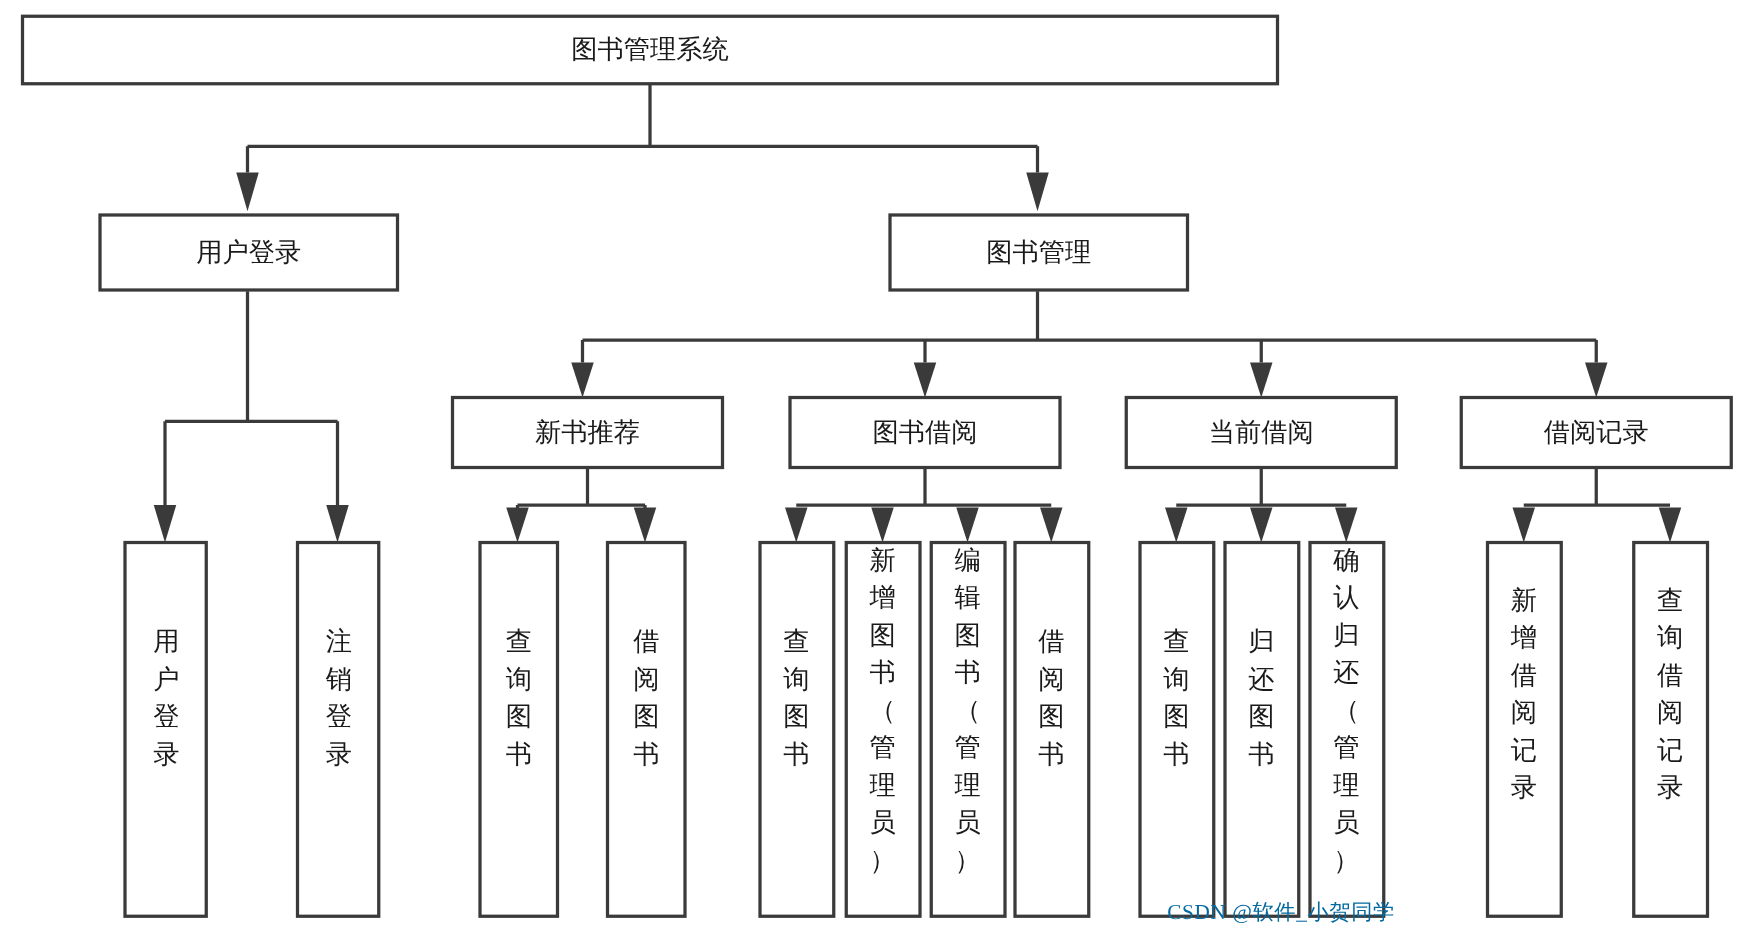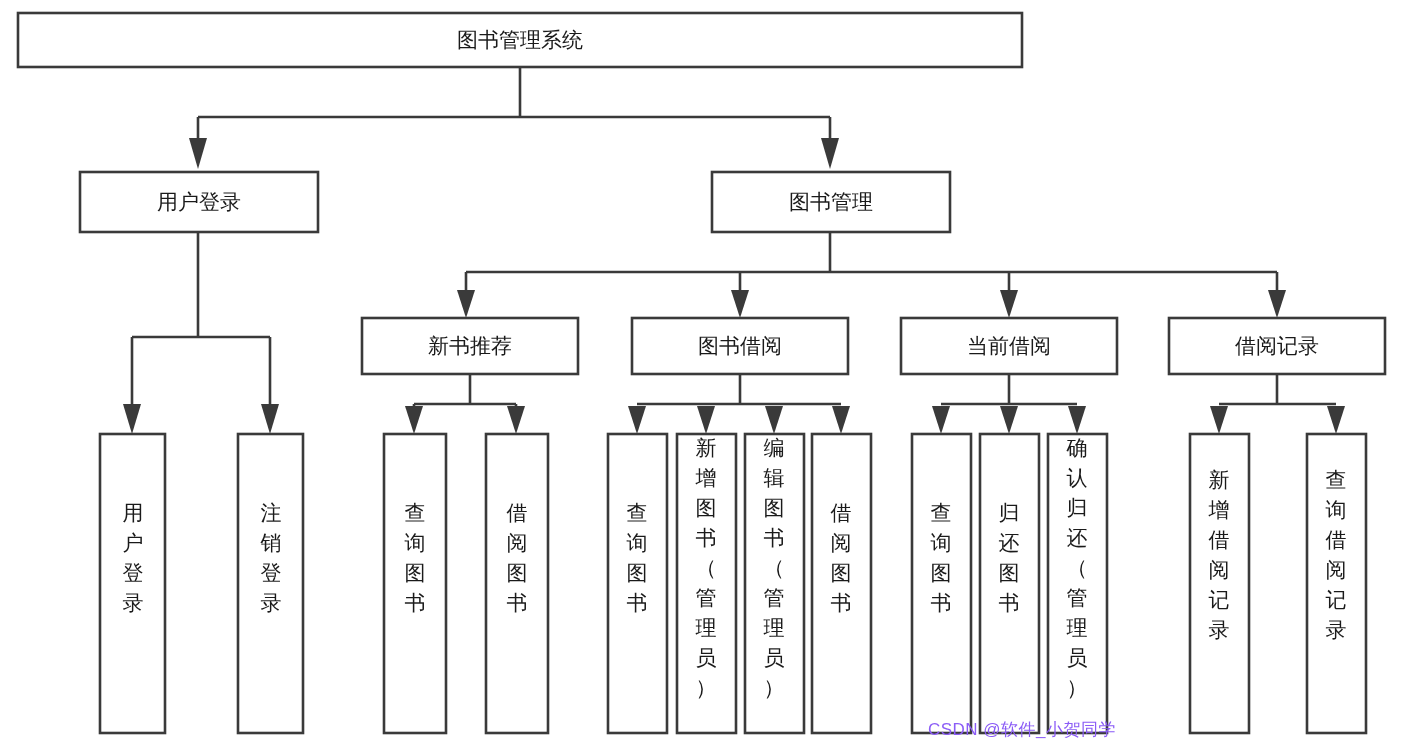--- a/index.html
+++ b/index.html
@@ -52,23 +52,23 @@
   .node-label-v {
     font-family: "DejaVu Sans", "Liberation Sans", sans-serif;
     font-size: 21px;
     fill: #1a1a1a;
     text-anchor: middle;
   }
   .watermark {
     position: absolute;
     right: 12px;
     bottom: 6px;
-    font-family: Liberation Sans, sans-serif;
+    font-family: Liberation Serif, serif;
     font-size: 17px;
-    color: #8b5cf6;
+    color: #0369a1;
     letter-spacing: 0.5px;
     white-space: nowrap;
     user-select: none;
   }
 </style>
 </head>
 <body>
 
 <div id="diagram-root">
 

